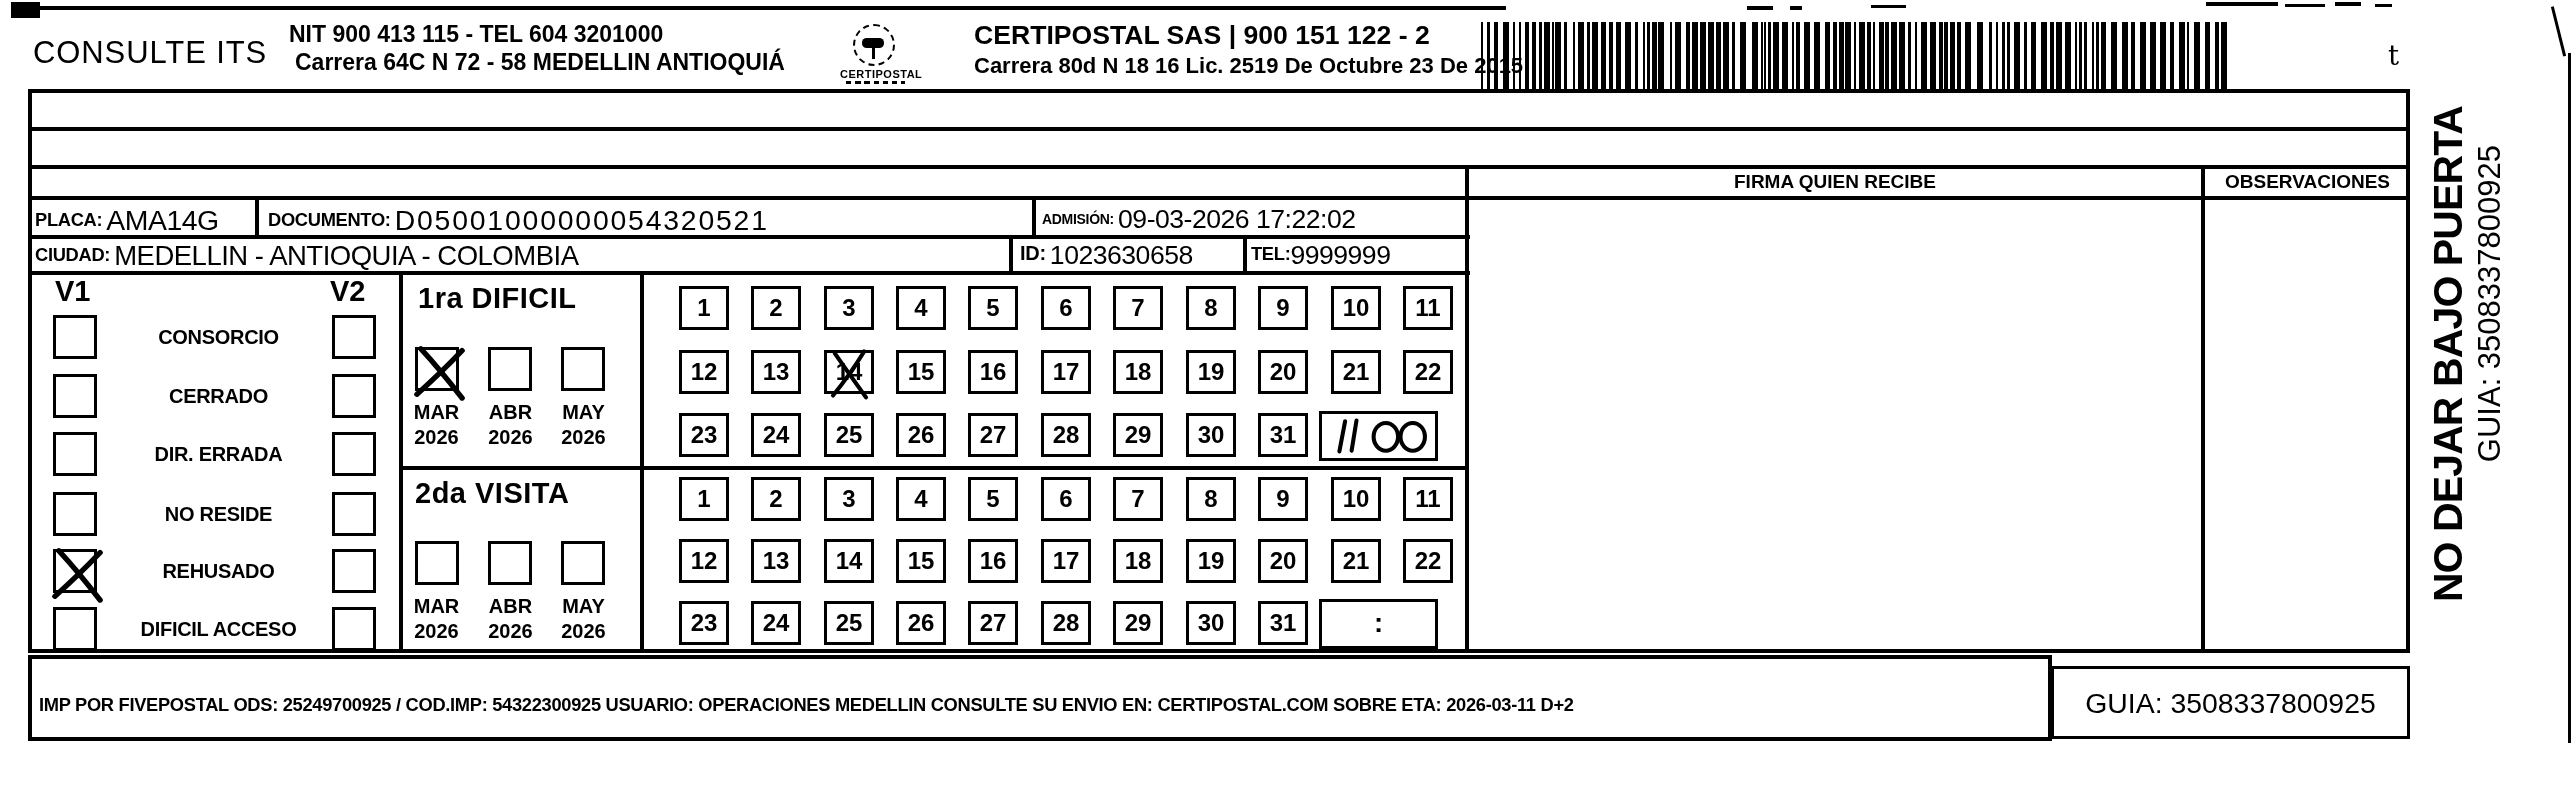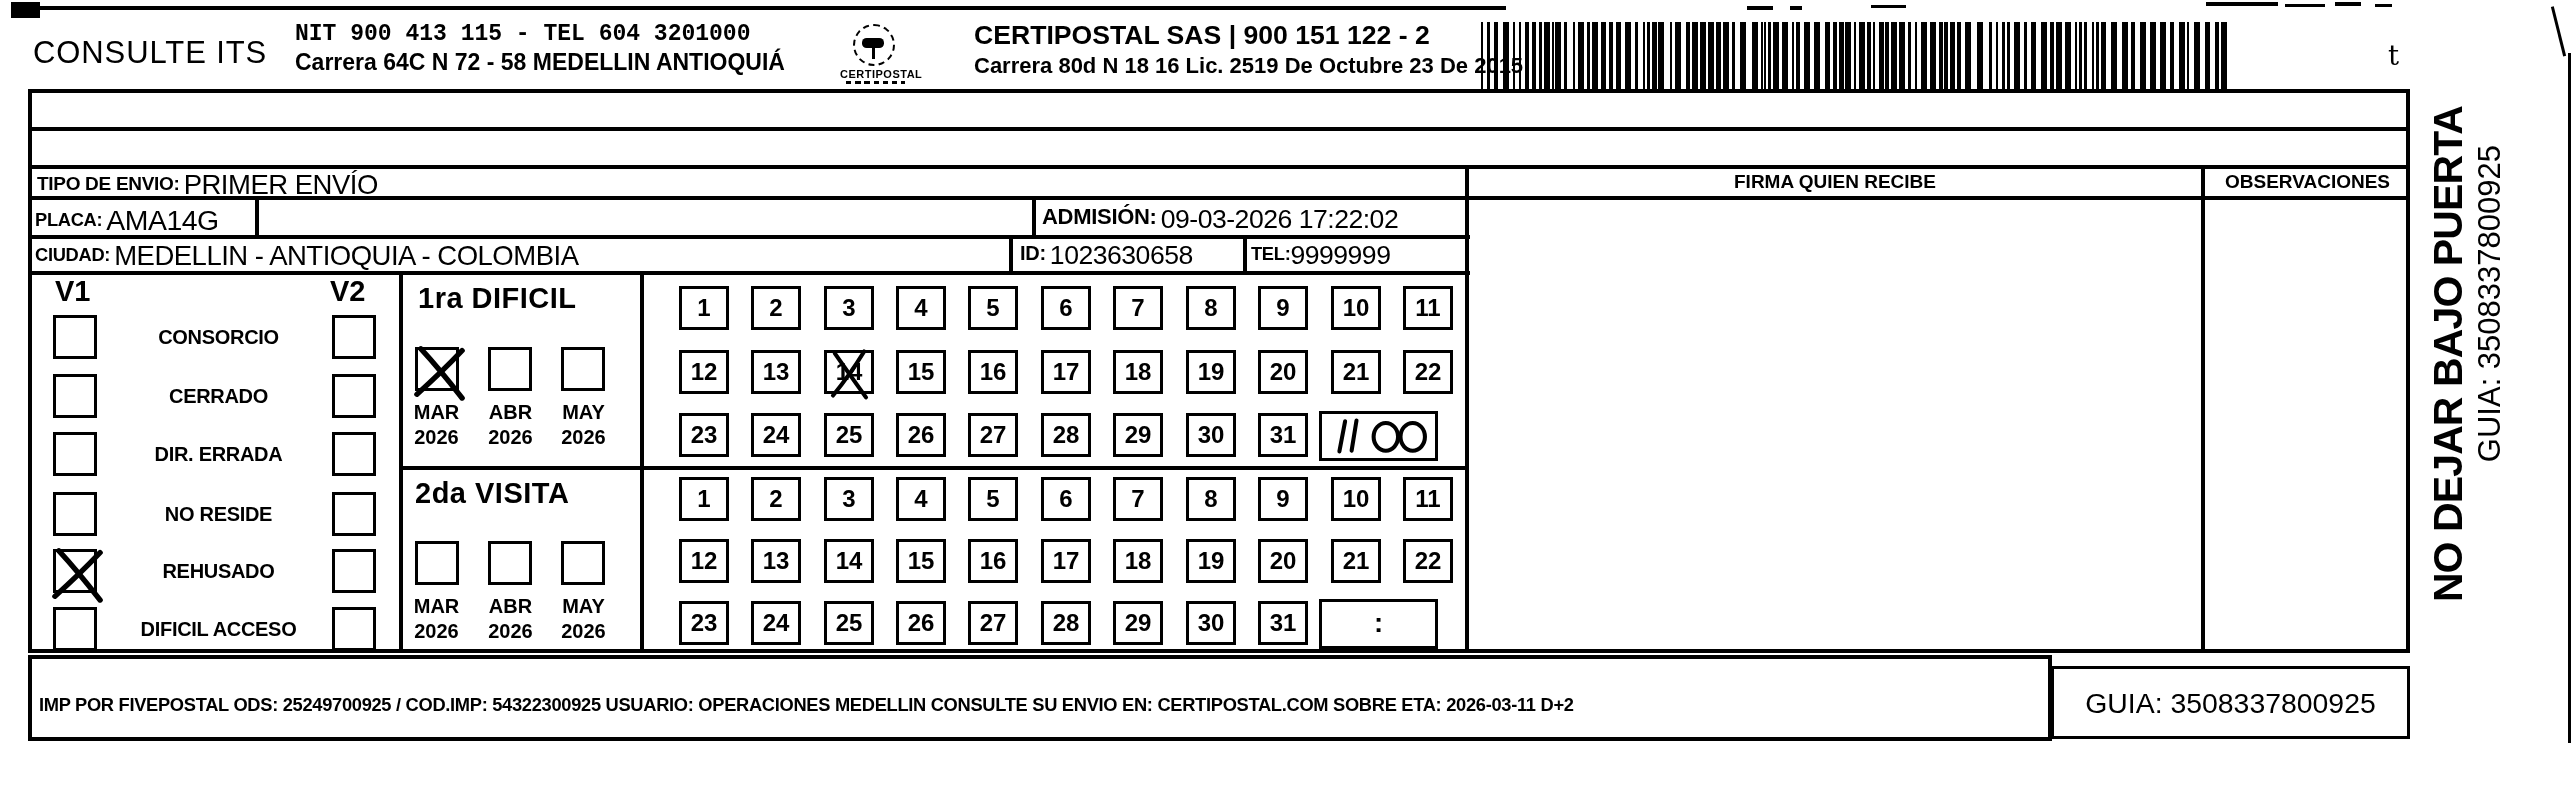--- a/index.html
+++ b/index.html
@@ -40,21 +40,21 @@
   <div class="ln" data-name="scan-noise-dash" style="left:1871px;top:4.6px;width:35px;height:3.7px;"></div>
   <div class="ln" data-name="scan-noise-dash" style="left:2206px;top:1.8px;width:72px;height:4.6px;"></div>
   <div class="ln" data-name="scan-noise-dash" style="left:2285px;top:3.7px;width:40px;height:3.7px;"></div>
   <div class="ln" data-name="scan-noise-dash" style="left:2335px;top:1.8px;width:26px;height:4.6px;"></div>
   <div class="ln" data-name="scan-noise-dash" style="left:2375px;top:3.7px;width:16.5px;height:3.7px;"></div>
   <div class="abs" data-name="scan-stray-mark" style="left:2388px;top:39px;font-size:27.5px;font-family:'DejaVu Serif',serif;">t</div>
   <div class="ln" data-name="scan-crease" style="left:2557px;top:5.5px;width:2.8px;height:51px;transform:rotate(-14deg);"></div>
   <div class="ln" data-name="page-right-edge" style="left:2568px;top:53px;width:2.8px;height:690px;"></div>
 
   <div class="abs" data-name="company-name" style="left:33px;top:35px;font-size:31px;letter-spacing:0.9px;">CONSULTE ITS</div>
-  <div class="abs b" data-name="company-nit" style="left:295px;top:21px;font-size:23px;font-family:Liberation Mono, monospace;">NIT 900 413 115 - TEL 604 3201000</div>
+  <div class="abs b" data-name="company-nit" style="left:289px;top:21px;font-size:23px;">NIT 900 413 115 - TEL 604 3201000</div>
   <div class="abs b" data-name="company-address" style="left:295px;top:49px;font-size:23px;">Carrera 64C N 72 - 58 MEDELLIN ANTIOQUIÁ</div>
 
   <div class="abs" data-name="certipostal-logo-icon" style="left:853px;top:24px;width:42px;height:42px;border:2.8px dashed #000;border-radius:50%;">
     <div class="abs" style="left:7.3px;top:12px;width:22px;height:10px;background:#000;border-radius:4.6px;"></div>
     <div class="abs" style="left:16.5px;top:20px;width:3.7px;height:13px;background:#000;"></div>
   </div>
   <div class="abs b" data-name="logo-caption" style="left:840px;top:68px;font-size:11px;letter-spacing:0.5px;">CERTIPOSTAL</div>
   <div class="abs" data-name="logo-subcaption-squiggle" style="left:846px;top:81px;width:59px;height:2.8px;background:repeating-linear-gradient(90deg,#000 0 5.5px,#fff 5.5px 9.2px);"></div>
 
   <div class="abs b" data-name="postal-name" style="left:974px;top:20px;font-size:26.6px;">CERTIPOSTAL SAS | 900 151 122 - 2</div>
@@ -172,31 +172,31 @@
 
   <div class="ln" data-name="grid-line" style="left:255px;top:196px;width:3.7px;height:42px;"></div>
   <div class="ln" data-name="grid-line" style="left:1032px;top:196px;width:3.7px;height:42px;"></div>
   <div class="ln" data-name="grid-line" style="left:1009px;top:235px;width:3.7px;height:40px;"></div>
   <div class="ln" data-name="grid-line" style="left:1243px;top:235px;width:3.7px;height:40px;"></div>
   <div class="ln" data-name="grid-line" style="left:399px;top:271px;width:3.7px;height:381px;"></div>
   <div class="ln" data-name="grid-line" style="left:640px;top:271px;width:3.7px;height:381px;"></div>
   <div class="ln" data-name="grid-line" style="left:1465px;top:165px;width:3.7px;height:488px;"></div>
   <div class="ln" data-name="grid-line" style="left:2201px;top:165px;width:3.7px;height:488px;"></div>
 
-  <div class="abs" data-name="tipo-envio-row" style="left:37px;top:169px;">
-    <span class="field-label" data-name="tipo-envio-label" style="vertical-align:3.7px;">TIPO DE ENVIO:</span>
-    <span class="field-value" data-name="tipo-envio-value" style="font-size:27.5px;">PRIMER ENVÍO</span>
-  </div>
 
   <div class="abs" data-name="placa-cell" style="left:35px;top:204px;">
     <span class="field-label" data-name="placa-label" style="font-size:18.3px;vertical-align:3.7px;">PLACA:</span>
     <span class="field-value" data-name="placa-value" style="font-size:28.4px;">AMA14G</span>
   </div>
+  <div class="abs" data-name="documento-cell" style="left:268px;top:204px;">
+    <span class="field-label" data-name="documento-label" style="font-size:18.3px;vertical-align:3.7px;">DOCUMENTO:</span>
+    <span class="field-value" data-name="documento-value" style="font-size:28.4px;letter-spacing:1.8px;">D05001000000054320521</span>
+  </div>
   <div class="abs" data-name="admision-cell" style="left:1042px;top:204px;">
-    <span class="field-label" data-name="admision-label" style="font-size:22px;vertical-align:3.7px;">ADMISIÓN:</span>
+    <span class="field-label" data-name="admision-label" style="font-size:14px;vertical-align:3.7px;">ADMISIÓN:</span>
     <span class="field-value" data-name="admision-value" style="font-size:26.6px;">09-03-2026 17:22:02</span>
   </div>
 
   <div class="abs" data-name="ciudad-cell" style="left:35px;top:240px;">
     <span class="field-label" data-name="ciudad-label" style="font-size:18.3px;vertical-align:3.7px;">CIUDAD:</span>
     <span class="field-value" data-name="ciudad-value" style="font-size:27.5px;">MEDELLIN - ANTIOQUIA - COLOMBIA</span>
   </div>
   <div class="abs" data-name="id-cell" style="left:1020px;top:240px;">
     <span class="field-label" data-name="id-label" style="font-size:20px;vertical-align:3.7px;">ID:</span>
     <span class="field-value" data-name="id-value" style="font-size:26.6px;">1023630658</span>

